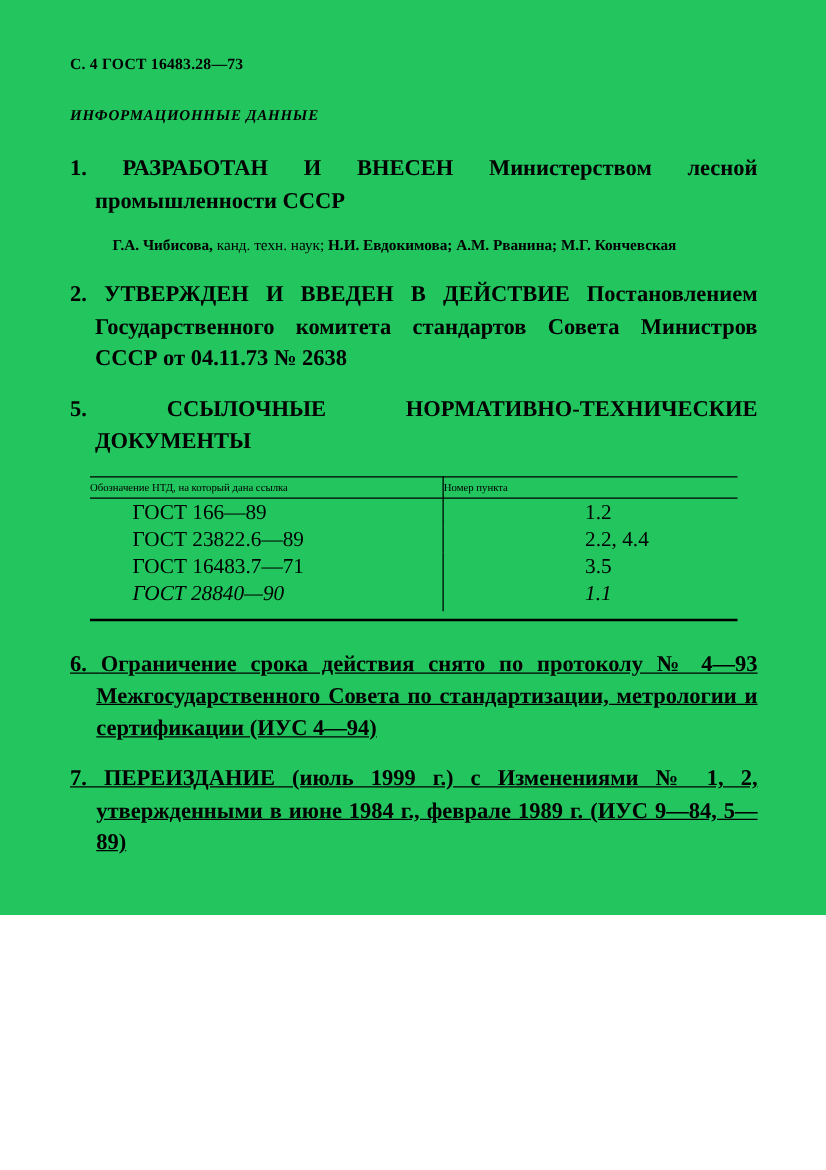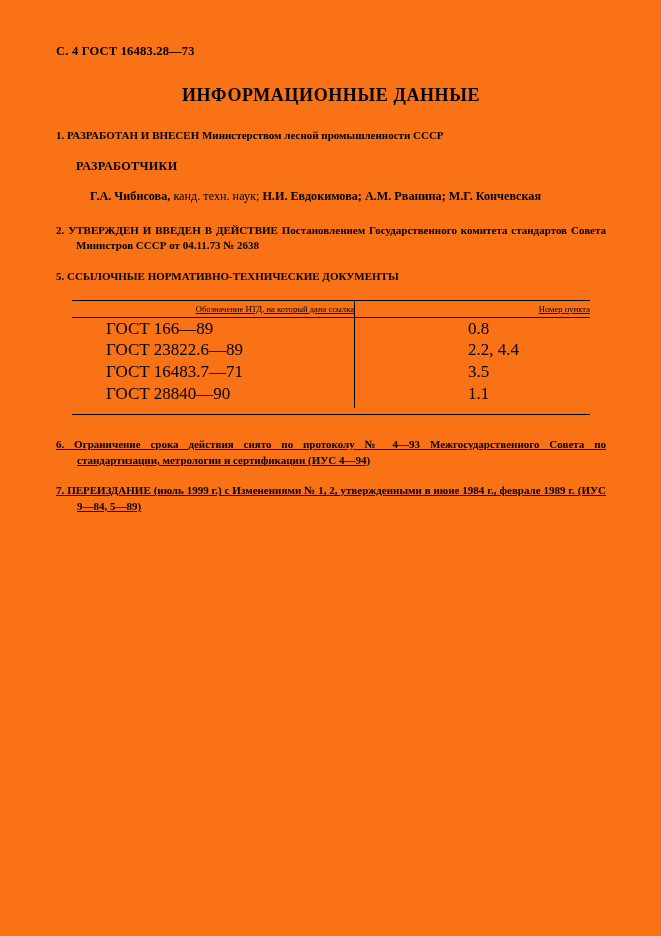--- a/index.html
+++ b/index.html
@@ -13,45 +13,45 @@
     font-family: "Liberation Serif", serif;
     color: #000000;
     position: relative;
     overflow: hidden;
   }
   .page {
     position: absolute;
     left: 0;
     top: 0;
     width: 661px;
-    height: 936px;
-    background: #f97316;
+    height: 732px;
+    background: #22c55e;
   }
   .content {
     position: absolute;
     left: 56px;
     top: 44px;
     width: 550px;
   }
   .page-header {
     font-size: 12.5px;
     font-weight: bold;
     letter-spacing: 0.2px;
     margin: 0 0 26px 0;
     white-space: nowrap;
   }
   .doc-title {
-    text-align: center;
-    font-size: 18px;
+    font-size: 12px;
     font-weight: bold;
     letter-spacing: 0.6px;
     margin: 0 0 22px 0;
+    font-style: italic;
   }
   .item {
-    font-size: 11px;
+    font-size: 18px;
     font-weight: bold;
     margin: 0 0 15px 0;
     line-height: 1.42;
     text-align: justify;
   }
   .item .num {
     font-weight: bold;
   }
   .sub-head {
     font-size: 12.2px;
@@ -84,44 +84,44 @@
   table.ntd {
     border-collapse: collapse;
     width: 518px;
     margin: 14px 0 6px 16px;
     font-family: "Liberation Serif", serif;
   }
   table.ntd th {
     font-size: 8.6px;
     font-weight: normal;
     padding: 3px 0 3px 0;
-    text-align: right;
+    text-align: left;
     border-top: 1.6px solid #000;
     border-bottom: 1px solid #000;
-    text-decoration: underline;
   }
   table.ntd th.c1 {
     border-right: 1px solid #000;
     width: 282px;
   }
   table.ntd td {
     font-size: 17px;
     padding: 0 0 0 0;
     vertical-align: top;
     line-height: 1.28;
   }
   table.ntd td.c1 {
     border-right: 1px solid #000;
     padding-left: 34px;
   }
   table.ntd td.c2 {
     padding-left: 113px;
   }
   table.ntd tbody tr:last-child td {
     padding-bottom: 3px;
+    font-style: italic;
   }
   table.ntd tbody tr:last-child td.c1,
   table.ntd tbody tr:last-child td.c2 {
     border-bottom: none;
   }
   .tbl-wrap {
     position: relative;
   }
   .tbl-bottom-rule {
     width: 518px;
@@ -141,21 +141,20 @@
 
     <div class="page-header">С. 4 ГОСТ 16483.28—73</div>
 
     <div class="doc-title">ИНФОРМАЦИОННЫЕ ДАННЫЕ</div>
 
     <div class="item hang">
       <span class="num">1.</span>
       <span>РАЗРАБОТАН И ВНЕСЕН Министерством лесной промышленности СССР</span>
     </div>
 
-    <div class="sub-head">РАЗРАБОТЧИКИ</div>
 
     <div class="authors">
       <b>Г.А. Чибисова,</b>
       <span class="reg">канд. техн. наук;</span>
       <b>Н.И. Евдокимова; А.М. Рванина; М.Г. Кончевская</b>
     </div>
 
     <div class="item hang">
       <span class="num">2.</span>
       <span>УТВЕРЖДЕН И ВВЕДЕН В ДЕЙСТВИЕ Постановлением Государственного комитета стандартов Совета Министров СССР от 04.11.73 № 2638</span>
@@ -172,21 +171,21 @@
       <table class="ntd">
         <thead>
           <tr>
             <th class="c1">Обозначение НТД, на который дана ссылка</th>
             <th class="c2">Номер пункта</th>
           </tr>
         </thead>
         <tbody>
           <tr>
             <td class="c1">ГОСТ 166—89</td>
-            <td class="c2">0.8</td>
+            <td class="c2">1.2</td>
           </tr>
           <tr>
             <td class="c1">ГОСТ 23822.6—89</td>
             <td class="c2">2.2, 4.4</td>
           </tr>
           <tr>
             <td class="c1">ГОСТ 16483.7—71</td>
             <td class="c2">3.5</td>
           </tr>
           <tr>

